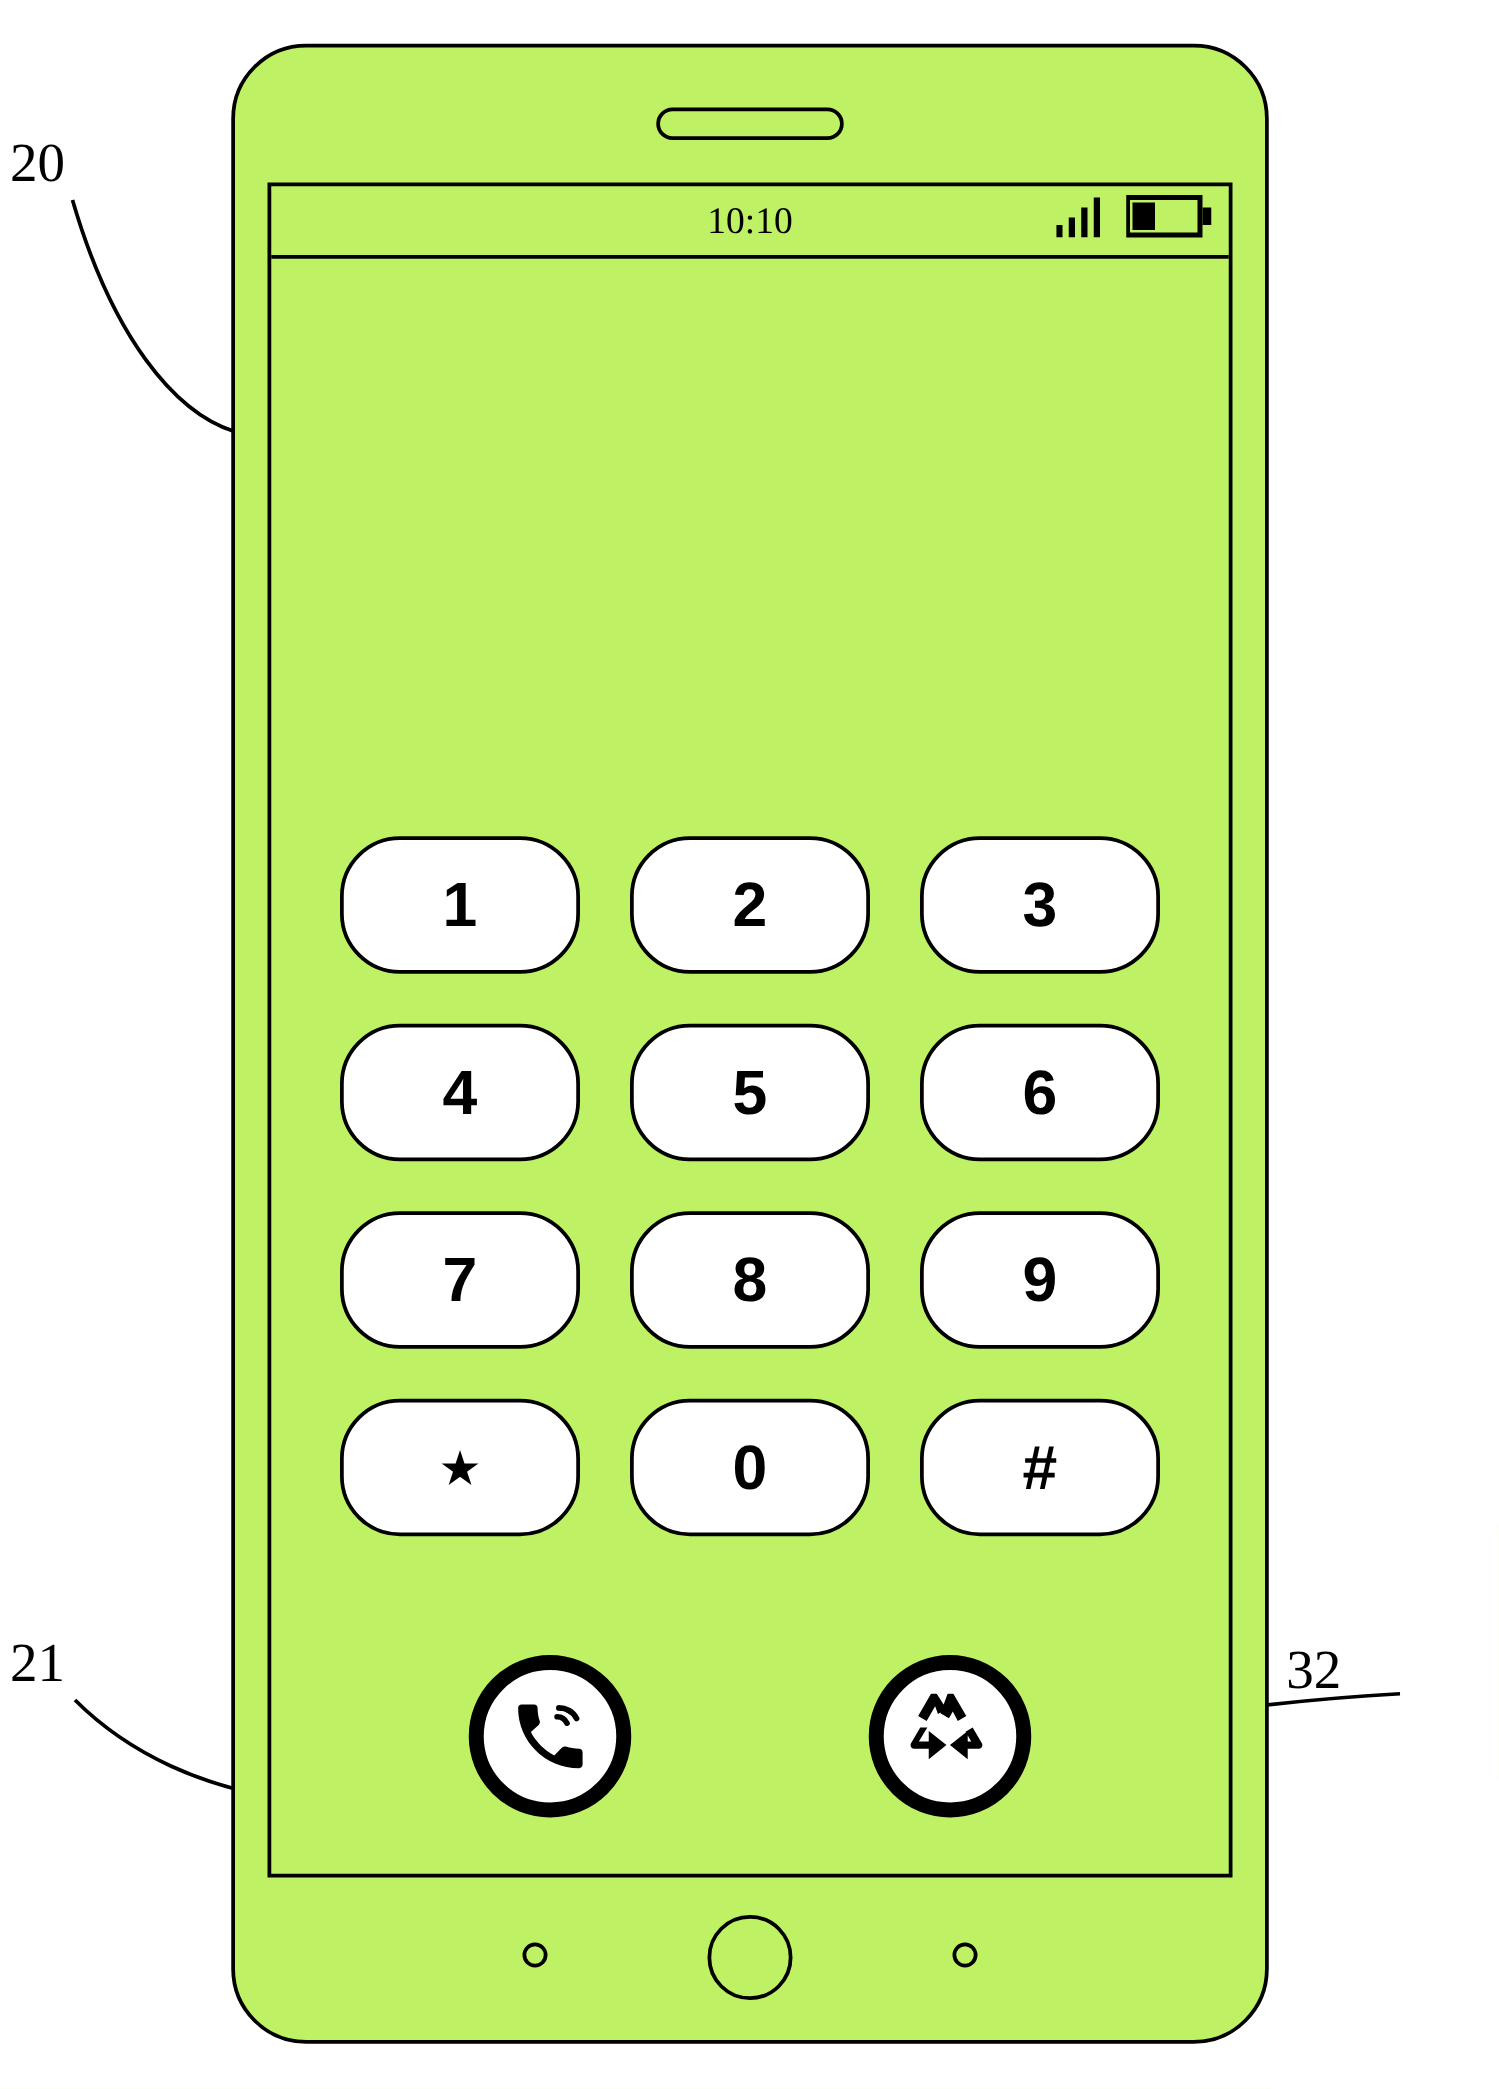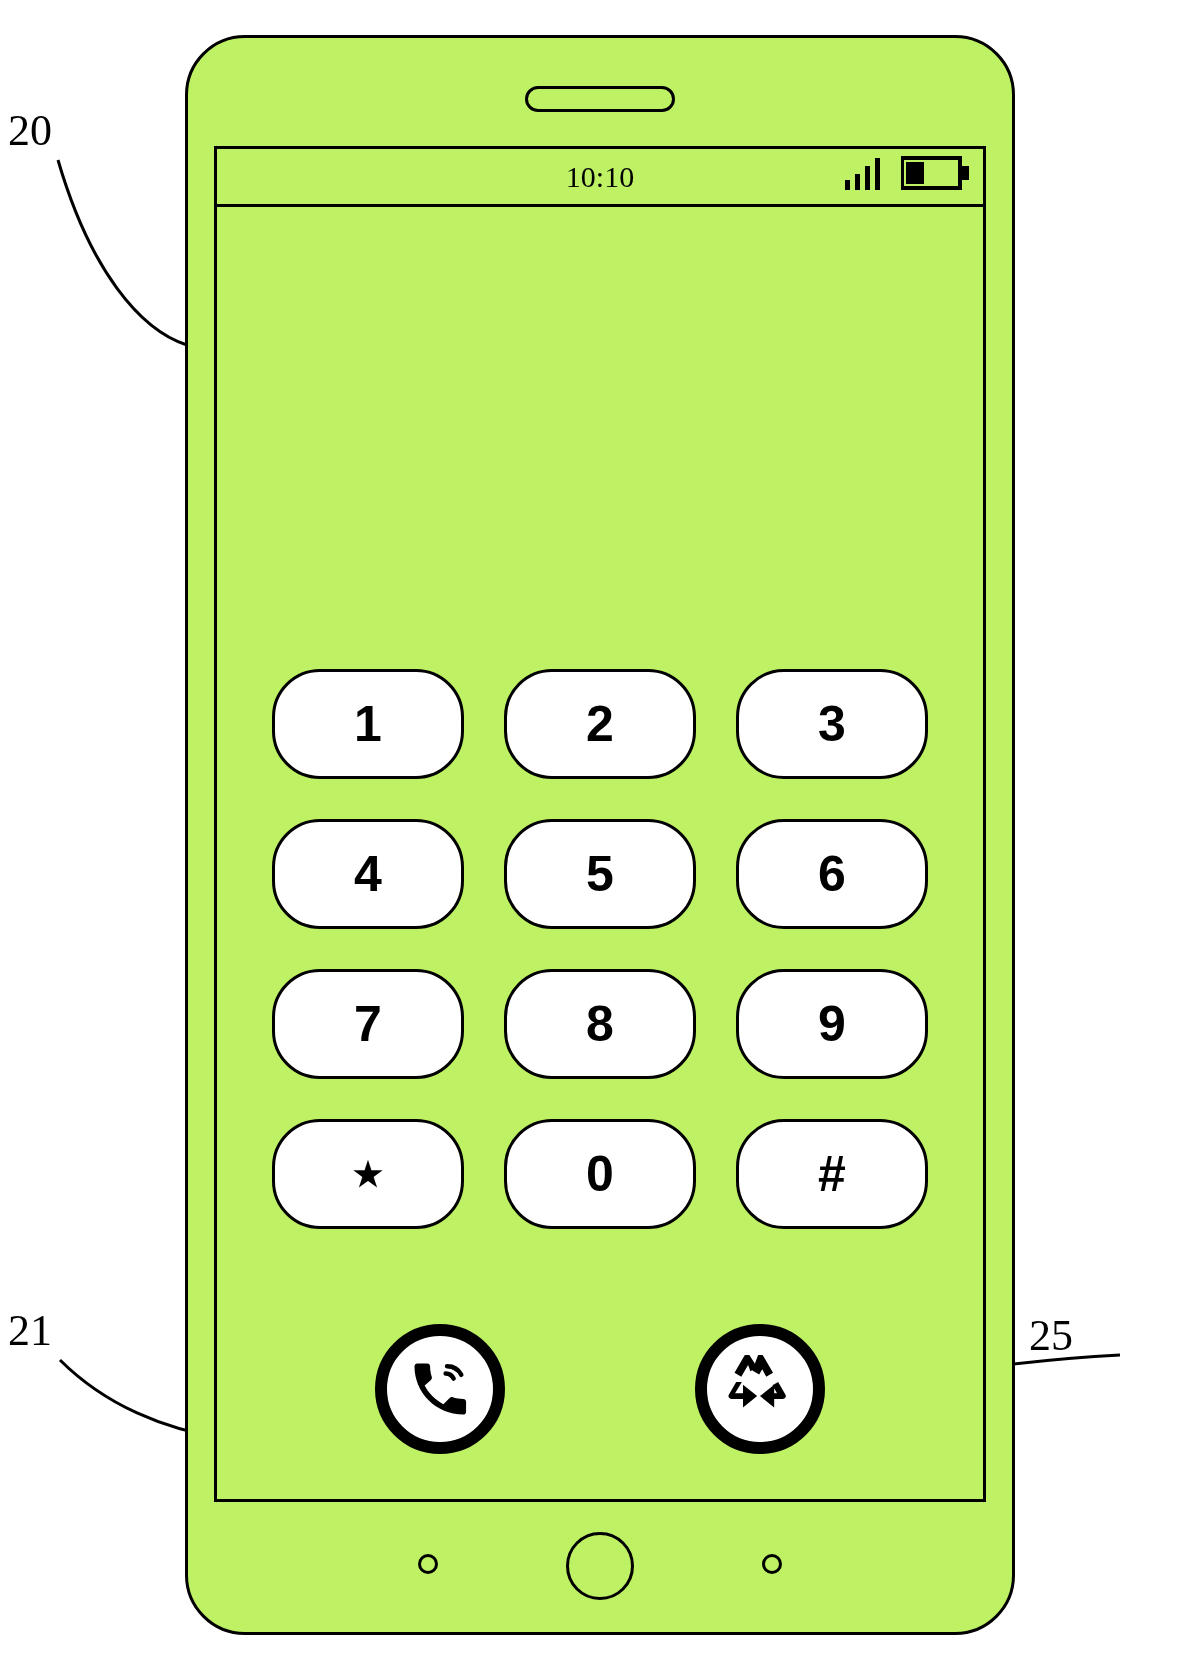--- a/index.html
+++ b/index.html
@@ -158,21 +158,21 @@
 
   svg.lead { position: absolute; overflow: visible; pointer-events: none; }
 </style>
 </head>
 <body>
 
 <div class="canvas">
 
   <div class="callout callout-20">20</div>
   <div class="callout callout-21">21</div>
-  <div class="callout callout-22">25</div>
+  <div class="callout callout-22">32</div>
 
   <svg class="lead" style="left:0;top:0" width="1199" height="1671">
     <path d="M 58 160 C 90 270, 140 330, 187 345" stroke="#000" stroke-width="3" fill="none"></path>
     <path d="M 60 1360 C 150 1450, 300 1460, 400 1420" stroke="#000" stroke-width="3" fill="none"></path>
     <path d="M 1120 1355 C 1030 1360, 900 1375, 800 1400" stroke="#000" stroke-width="3" fill="none"></path>
   </svg>
 
   <div class="phone">
     <div class="speaker-slot"></div>
 

